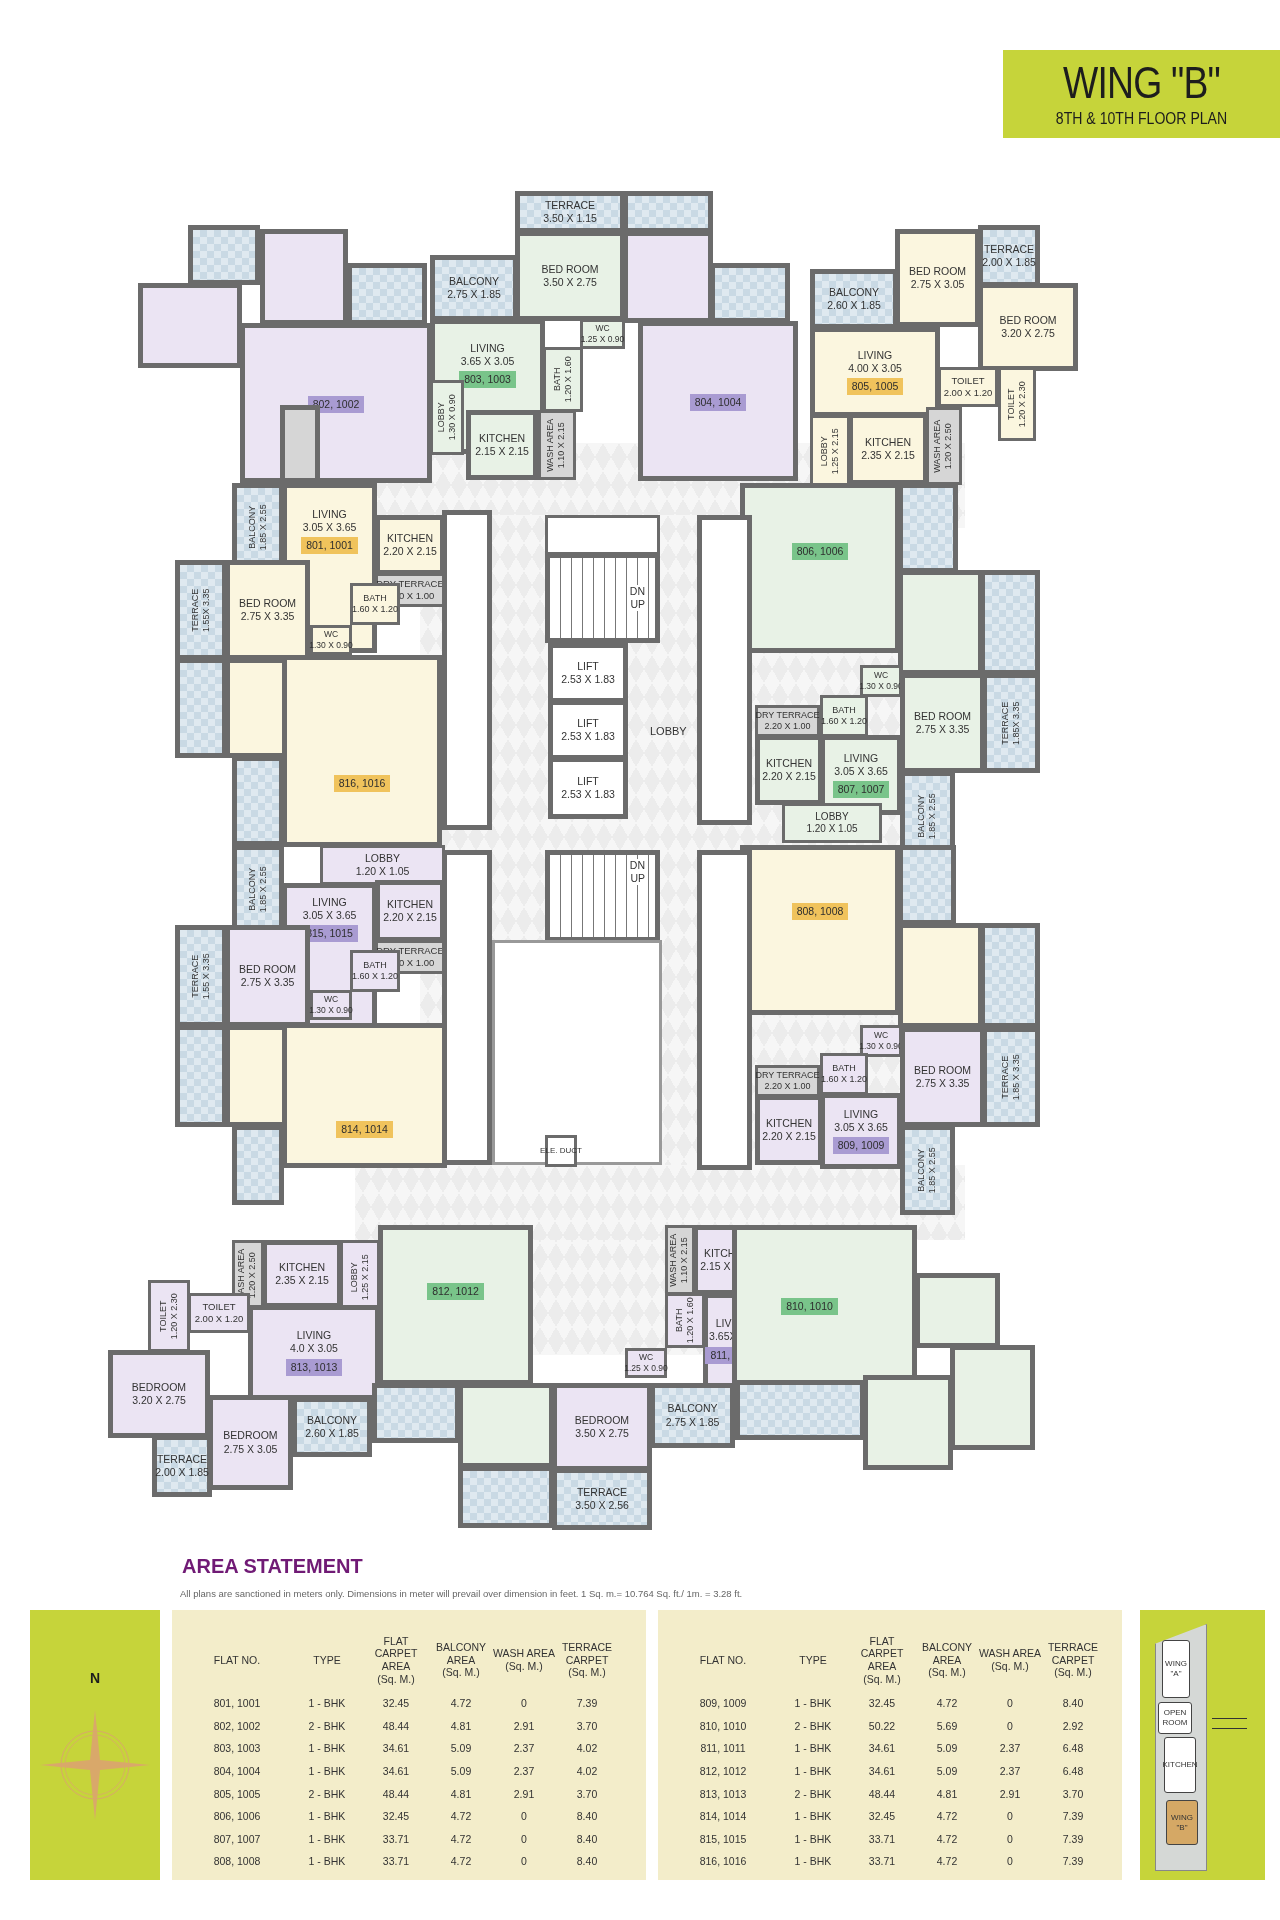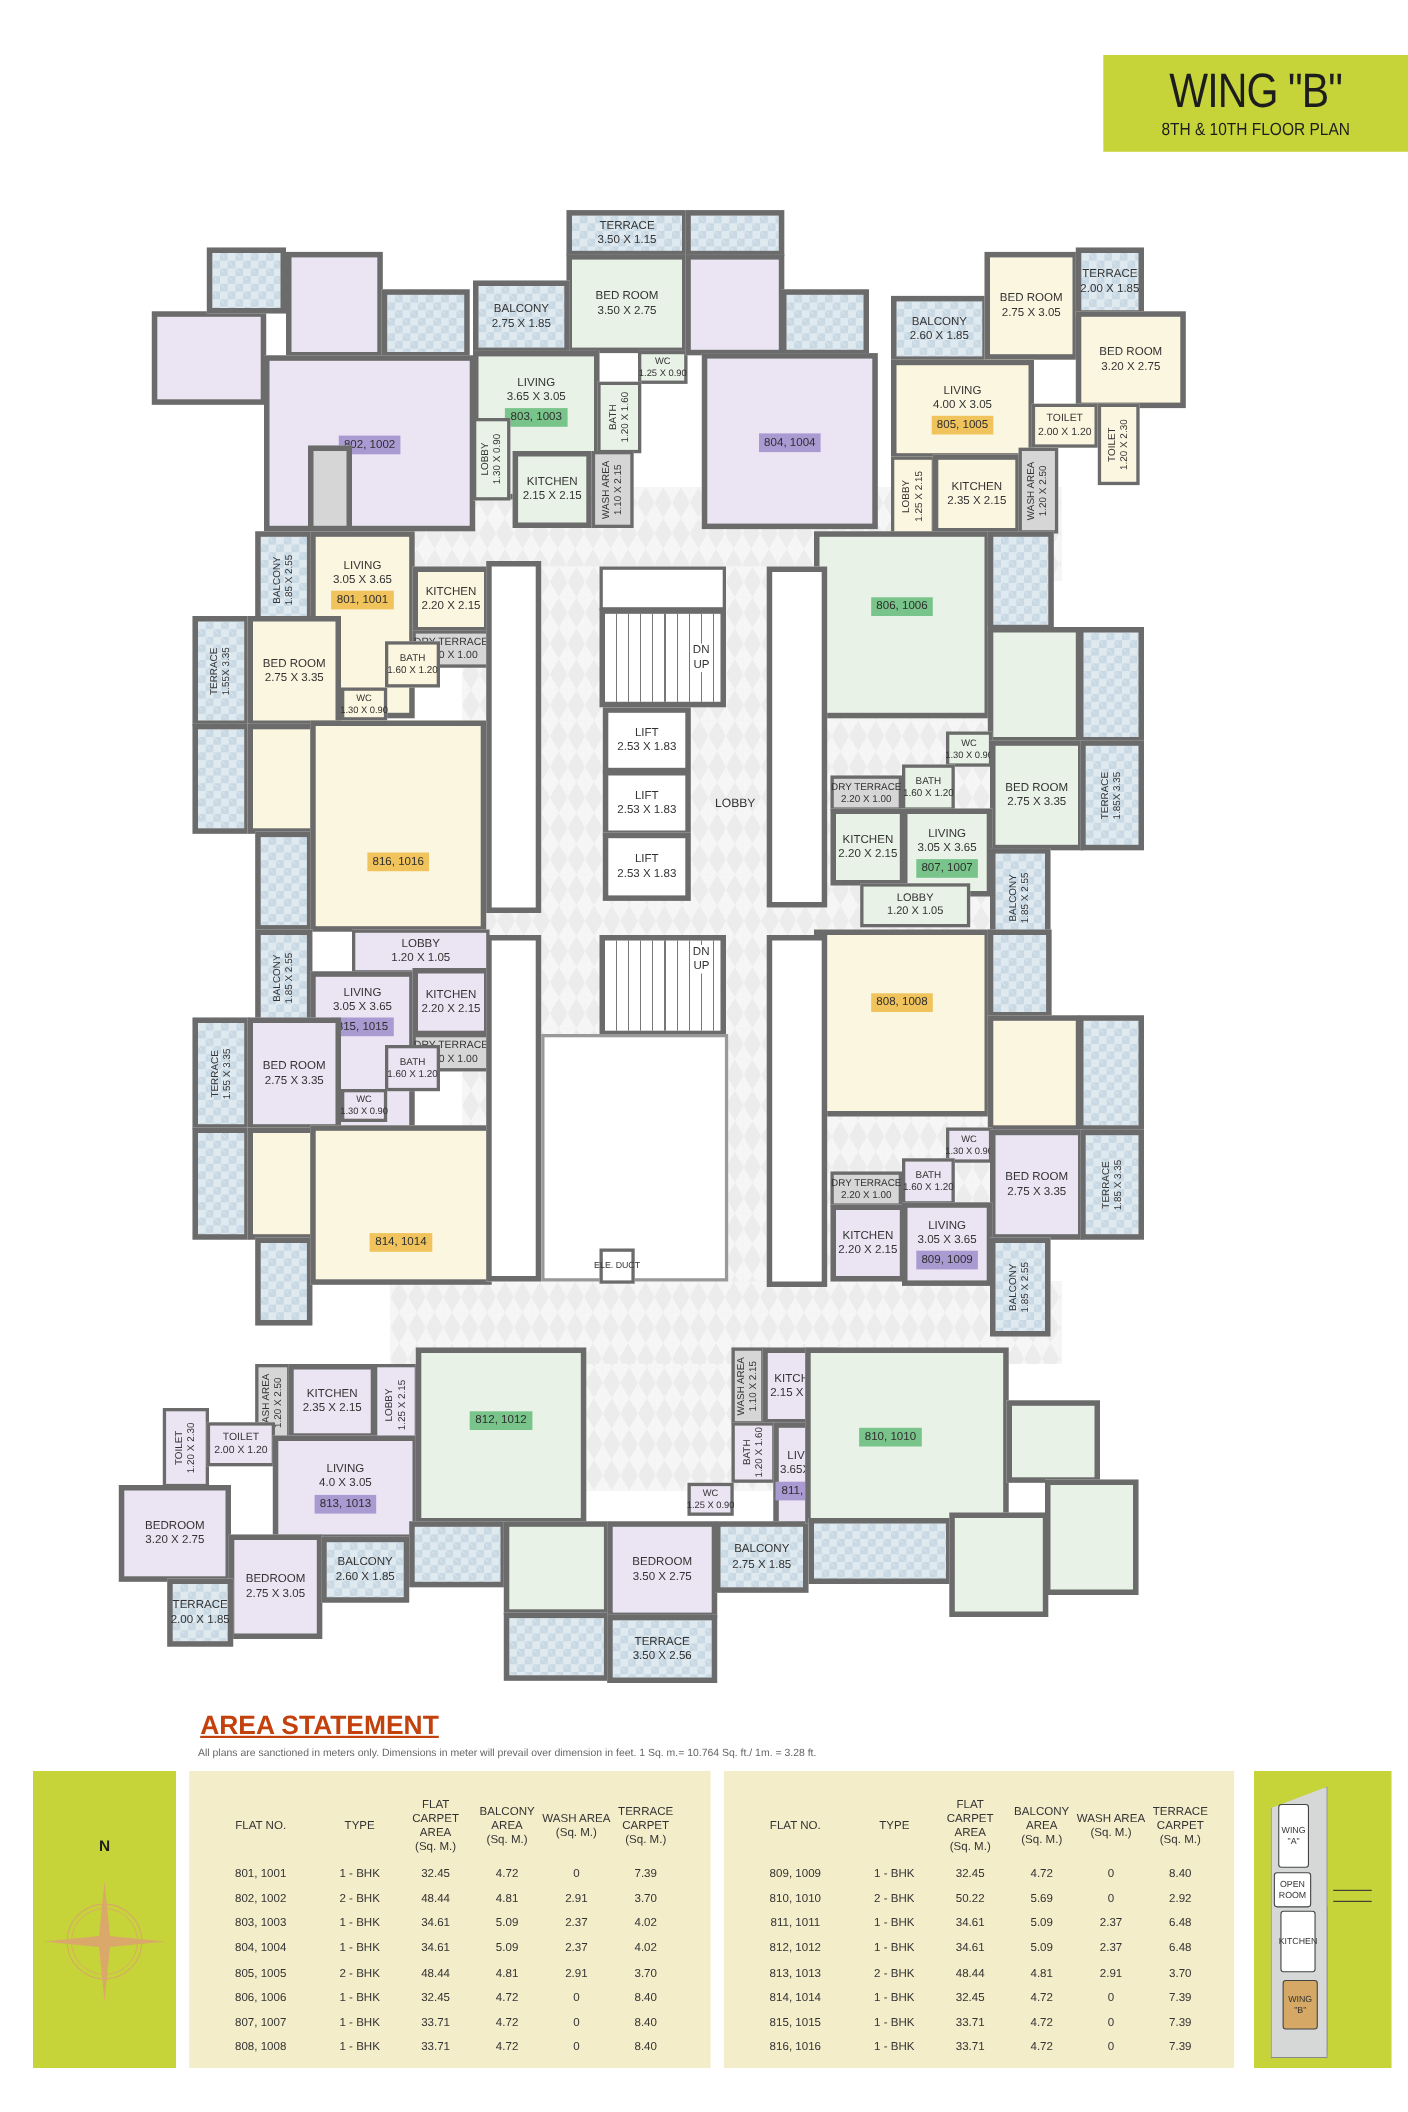--- a/index.html
+++ b/index.html
@@ -22,21 +22,21 @@
   .wht{background:#fff;}
   .lobby-floor{background-color:#ececec;background-image:linear-gradient(60deg,#f6f6f6 25%,transparent 25%,transparent 75%,#f6f6f6 75%),linear-gradient(-60deg,#f6f6f6 25%,transparent 25%,transparent 75%,#f6f6f6 75%);background-size:16px 28px;}
   .rot{transform:rotate(-90deg);}
   .tag{display:inline-block;padding:2px 5px;font-size:10.5px;margin-top:3px;color:#2e2e2e;}
   .tag-lav{background:#a99bd2;}
   .tag-grn{background:#79c48a;}
   .tag-org{background:#f0c35c;}
   .stairs{background:repeating-linear-gradient(90deg,#fff 0,#fff 10px,#777 10px,#777 11px);}
   .watermark{position:absolute;font-size:70px;font-weight:bold;opacity:0.25;white-space:nowrap;pointer-events:none;}
   
-  #area-title{left:182px;top:1555px;font-size:24px;font-weight:bold;color:#c2410c;letter-spacing:0;text-decoration:underline;}
+  #area-title{left:182px;top:1555px;font-size:20px;font-weight:bold;color:#701a75;letter-spacing:0;}
   #area-note{left:180px;top:1588px;font-size:9.5px;color:#666;}
   #north-panel{left:30px;top:1610px;width:130px;height:270px;background:#c6d43a;}
   #north-letter{position:absolute;left:0;right:0;top:60px;text-align:center;font-weight:bold;font-size:14px;color:#1d1d1d;}
   #compass{position:absolute;left:10px;top:100px;width:110px;height:110px;}
   .area-table{position:absolute;top:1610px;height:270px;background:#f3edca;}
   #table-left{left:172px;width:474px;}
   #table-right{left:658px;width:464px;}
   .area-table table{border-collapse:collapse;position:absolute;left:10px;top:18px;font-size:10.5px;color:#333;}
   .area-table th{font-weight:normal;text-align:center;vertical-align:middle;height:64px;line-height:1.2;padding:0;}
   .area-table td{text-align:center;height:22.6px;padding:0;}

